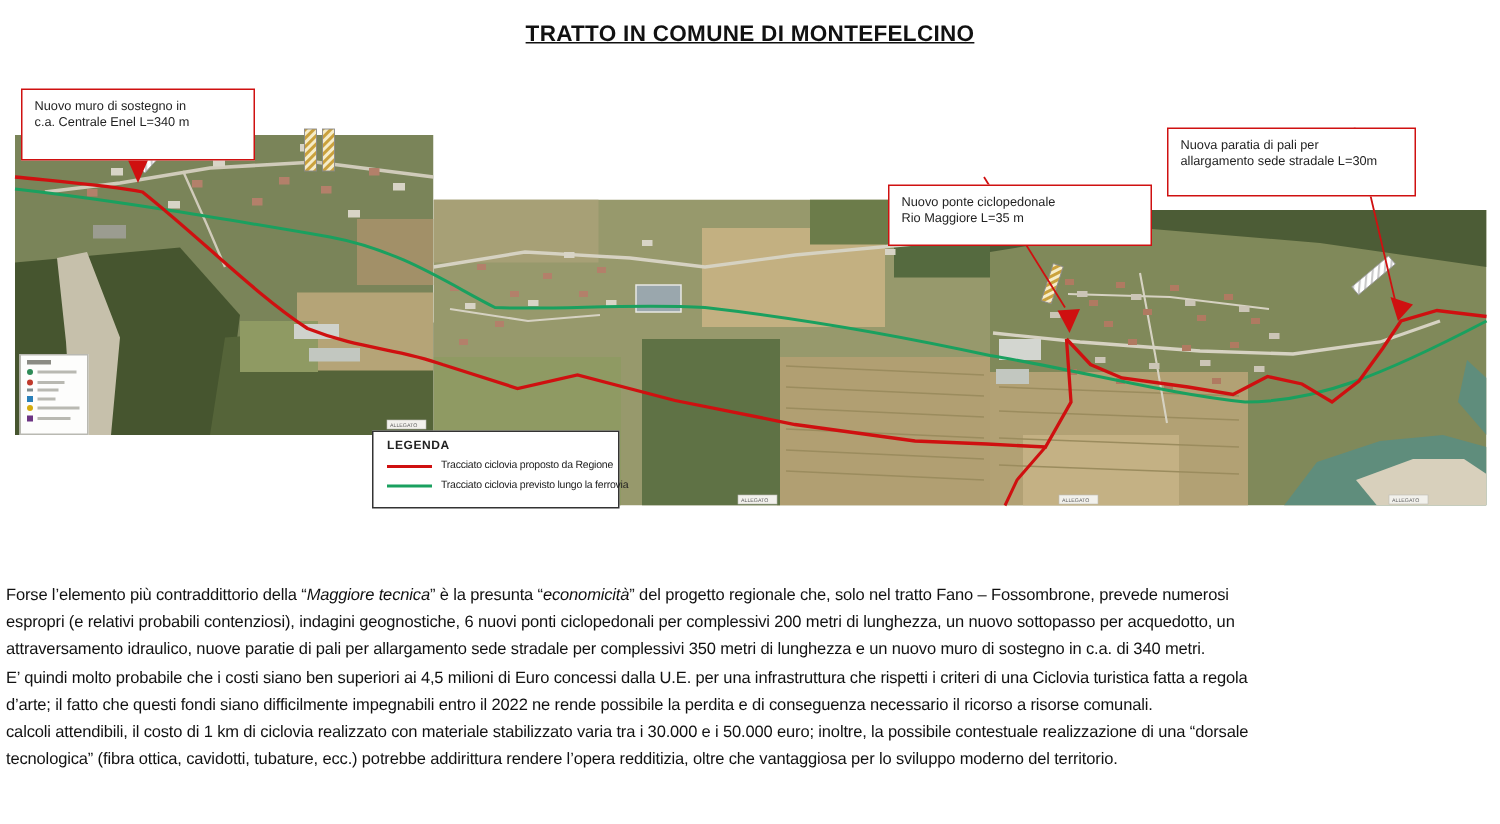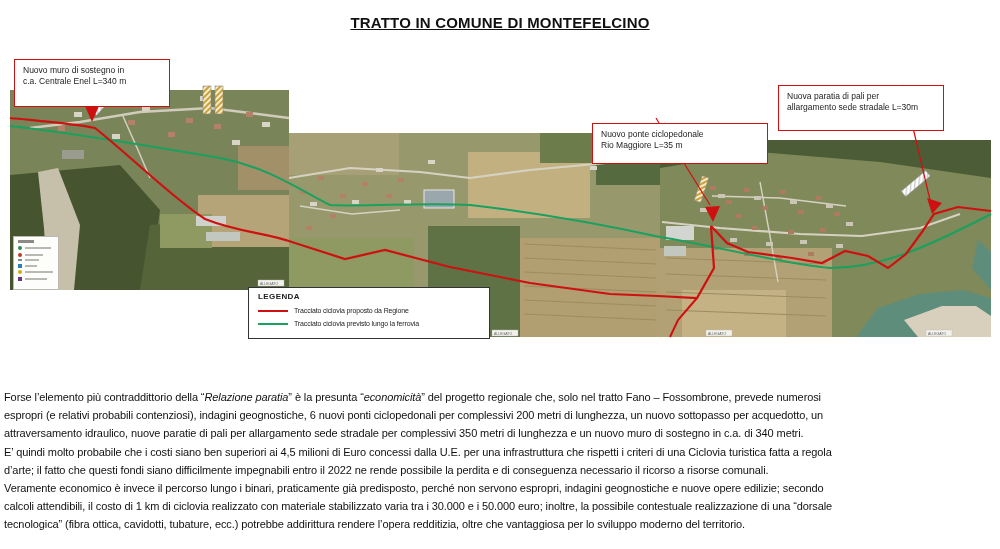--- a/index.html
+++ b/index.html
@@ -20,21 +20,21 @@
   .map-svg{position:absolute;left:0;top:0;z-index:1;}
   .callout{
     position:absolute;background:#fff;border:1.6px solid var(--accent-red);
     padding:5px 6px 4px 8px;z-index:3;margin-top:46px;
   }
   .callout .ln{font-size:8.5px;line-height:11px;color:#222;white-space:nowrap;}
   .callout-1{left:14px;top:13px;width:156px;height:48px;}
   .callout-2{left:592px;top:77px;width:176px;height:41px;}
   .callout-3{left:778px;top:39px;width:166px;height:46px;}
   .legend-box{
-    position:absolute;left:248px;top:287px;width:242px;height:52px;
+    position:absolute;left:248px;top:287px;width:165px;height:52px;
     background:#fff;border:1.2px solid #333;z-index:4;padding:4px 6px 3px 9px;
   }
   .legend-title{font-size:8px;font-weight:bold;letter-spacing:.4px;color:#222;margin-bottom:3px;}
   .legend-row{display:flex;align-items:center;height:13px;}
   .legend-swatch{width:30px;height:2px;margin-right:6px;flex:0 0 auto;}
   .legend-label{font-size:7px;letter-spacing:-.15px;color:#222;white-space:nowrap;}
   .mini-legend{
     position:absolute;left:13px;top:236px;width:46px;height:54px;
     background:#fdfdfc;border:1px solid #b9b9b2;z-index:2;padding:3px 3px 2px 4px;
   }
@@ -277,23 +277,22 @@
       <span class="legend-swatch" style="background: rgb(207, 16, 16);"></span>
       <span class="legend-label">Tracciato ciclovia proposto da Regione</span>
     </div>
     <div class="legend-row">
       <span class="legend-swatch" style="background: rgb(26, 160, 95);"></span>
       <span class="legend-label">Tracciato ciclovia previsto lungo la ferrovia</span>
     </div>
   </div>
 
   <div class="body-text">
-      <div class="body-line"><span>Forse l’elemento più contraddittorio della “</span><span class="it">Relazione paratia</span><span>” è la presunta “</span><span class="it">economicità</span><span>” del progetto regionale che, solo nel tratto Fano – Fossombrone, prevede numerosi</span></div>
+      <div class="body-line"><span>Forse l’elemento più contraddittorio della “</span><span class="it">Maggiore tecnica</span><span>” è la presunta “</span><span class="it">economicità</span><span>” del progetto regionale che, solo nel tratto Fano – Fossombrone, prevede numerosi</span></div>
       <div class="body-line"><span>espropri (e relativi probabili contenziosi), indagini geognostiche, 6 nuovi ponti ciclopedonali per complessivi 200 metri di lunghezza, un nuovo sottopasso per acquedotto, un</span></div>
       <div class="body-line"><span>attraversamento idraulico, nuove paratie di pali per allargamento sede stradale per complessivi 350 metri di lunghezza e un nuovo muro di sostegno in c.a. di 340 metri.</span></div>
       <div class="body-line"><span>E’ quindi molto probabile che i costi siano ben superiori ai 4,5 milioni di Euro concessi dalla U.E. per una infrastruttura che rispetti i criteri di una Ciclovia turistica fatta a regola</span></div>
       <div class="body-line"><span>d’arte; il fatto che questi fondi siano difficilmente impegnabili entro il 2022 ne rende possibile la perdita e di conseguenza necessario il ricorso a risorse comunali.</span></div>
-      <div class="body-line"><span>Veramente economico è invece il percorso lungo i binari, praticamente già predisposto, perché non servono espropri, indagini geognostiche e nuove opere edilizie; secondo</span></div>
       <div class="body-line"><span>calcoli attendibili, il costo di 1 km di ciclovia realizzato con materiale stabilizzato varia tra i 30.000 e i 50.000 euro; inoltre, la possibile contestuale realizzazione di una “dorsale</span></div>
       <div class="body-line"><span>tecnologica” (fibra ottica, cavidotti, tubature, ecc.) potrebbe addirittura rendere l’opera redditizia, oltre che vantaggiosa per lo sviluppo moderno del territorio.</span></div>
     </div>
 
 </div>
 
 </body></html>

